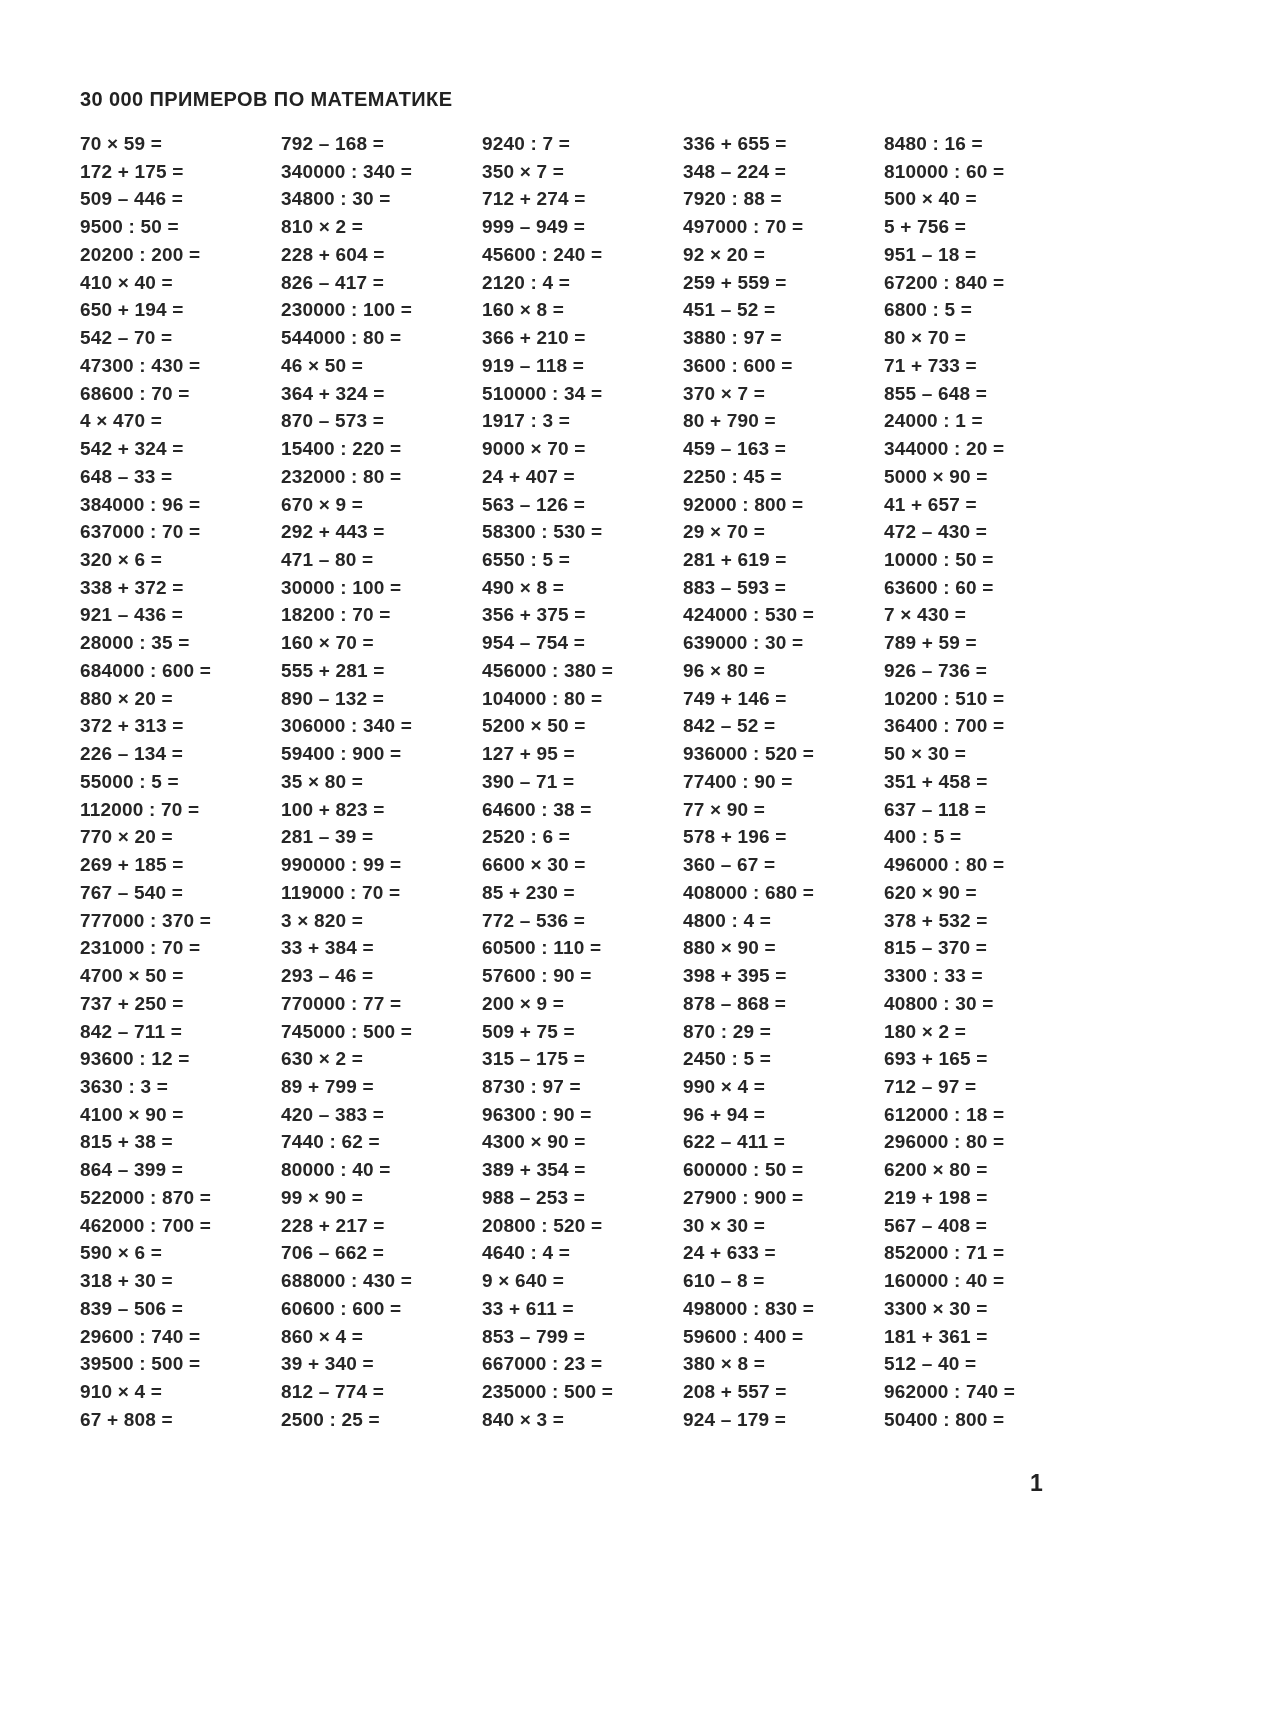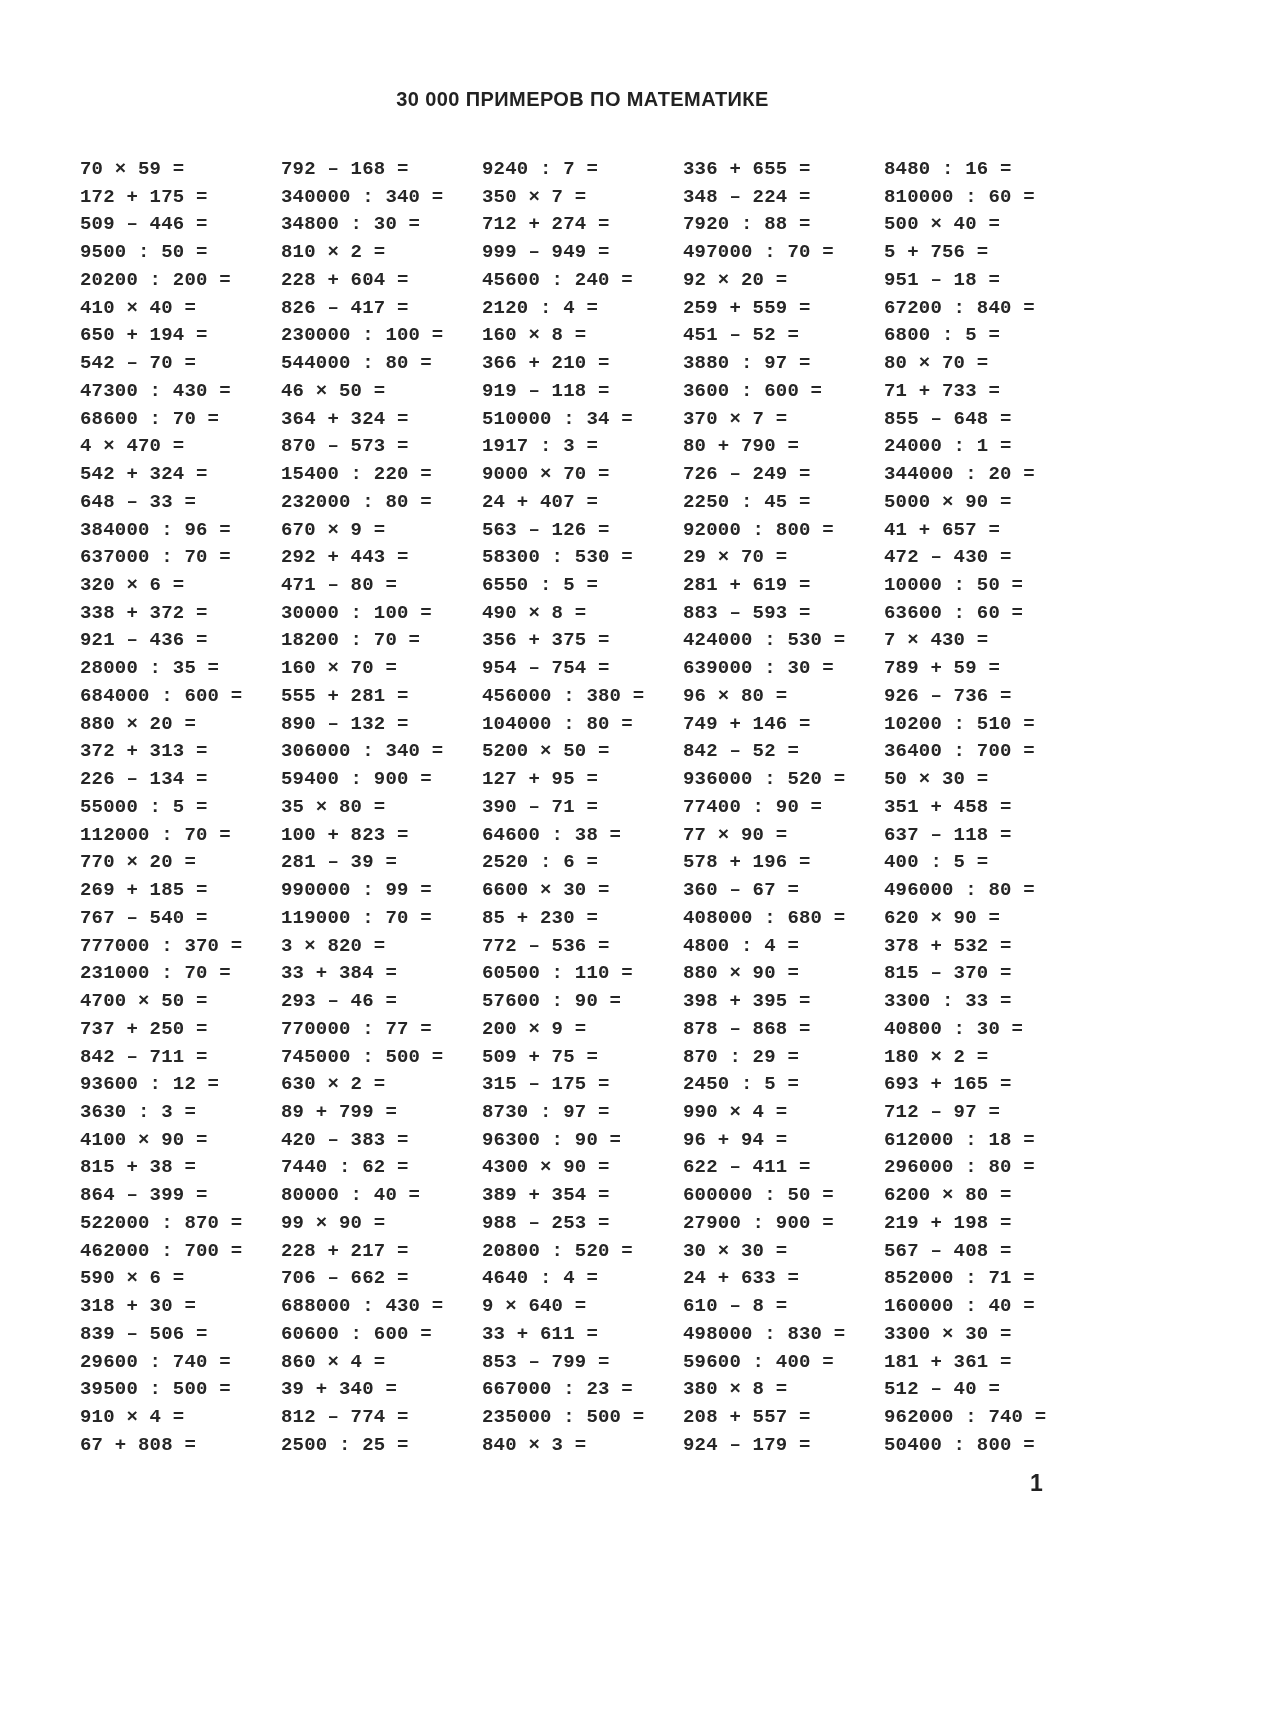--- a/index.html
+++ b/index.html
@@ -11,32 +11,30 @@
     font-family: "Liberation Sans", "DejaVu Sans", sans-serif;
     color: #262626;
     overflow: hidden;
   }
   .title {
     position: absolute;
     top: 88px;
     left: 80px;
     width: 1005px;
     margin: 0;
-    text-align: center;
     font-size: 20px;
     font-weight: 700;
     letter-spacing: 0.4px;
     color: #222222;
   }
   .columns {
     position: absolute;
-    top: 156px;
+    top: 130px;
     left: 80px;
     display: flex;
-    font-family: Liberation Mono, monospace;
   }
   .col { width: 201px; }
   .expr {
     height: 27.74px;
     line-height: 27.74px;
     font-size: 19px;
     font-weight: 700;
     white-space: nowrap;
     letter-spacing: 0.2px;
   }
@@ -207,21 +205,21 @@
         <div class="expr">348 – 224 =</div>
         <div class="expr">7920 : 88 =</div>
         <div class="expr">497000 : 70 =</div>
         <div class="expr">92 × 20 =</div>
         <div class="expr">259 + 559 =</div>
         <div class="expr">451 – 52 =</div>
         <div class="expr">3880 : 97 =</div>
         <div class="expr">3600 : 600 =</div>
         <div class="expr">370 × 7 =</div>
         <div class="expr">80 + 790 =</div>
-        <div class="expr">726 – 249 =</div>
+        <div class="expr">459 – 163 =</div>
         <div class="expr">2250 : 45 =</div>
         <div class="expr">92000 : 800 =</div>
         <div class="expr">29 × 70 =</div>
         <div class="expr">281 + 619 =</div>
         <div class="expr">883 – 593 =</div>
         <div class="expr">424000 : 530 =</div>
         <div class="expr">639000 : 30 =</div>
         <div class="expr">96 × 80 =</div>
         <div class="expr">749 + 146 =</div>
         <div class="expr">842 – 52 =</div>

